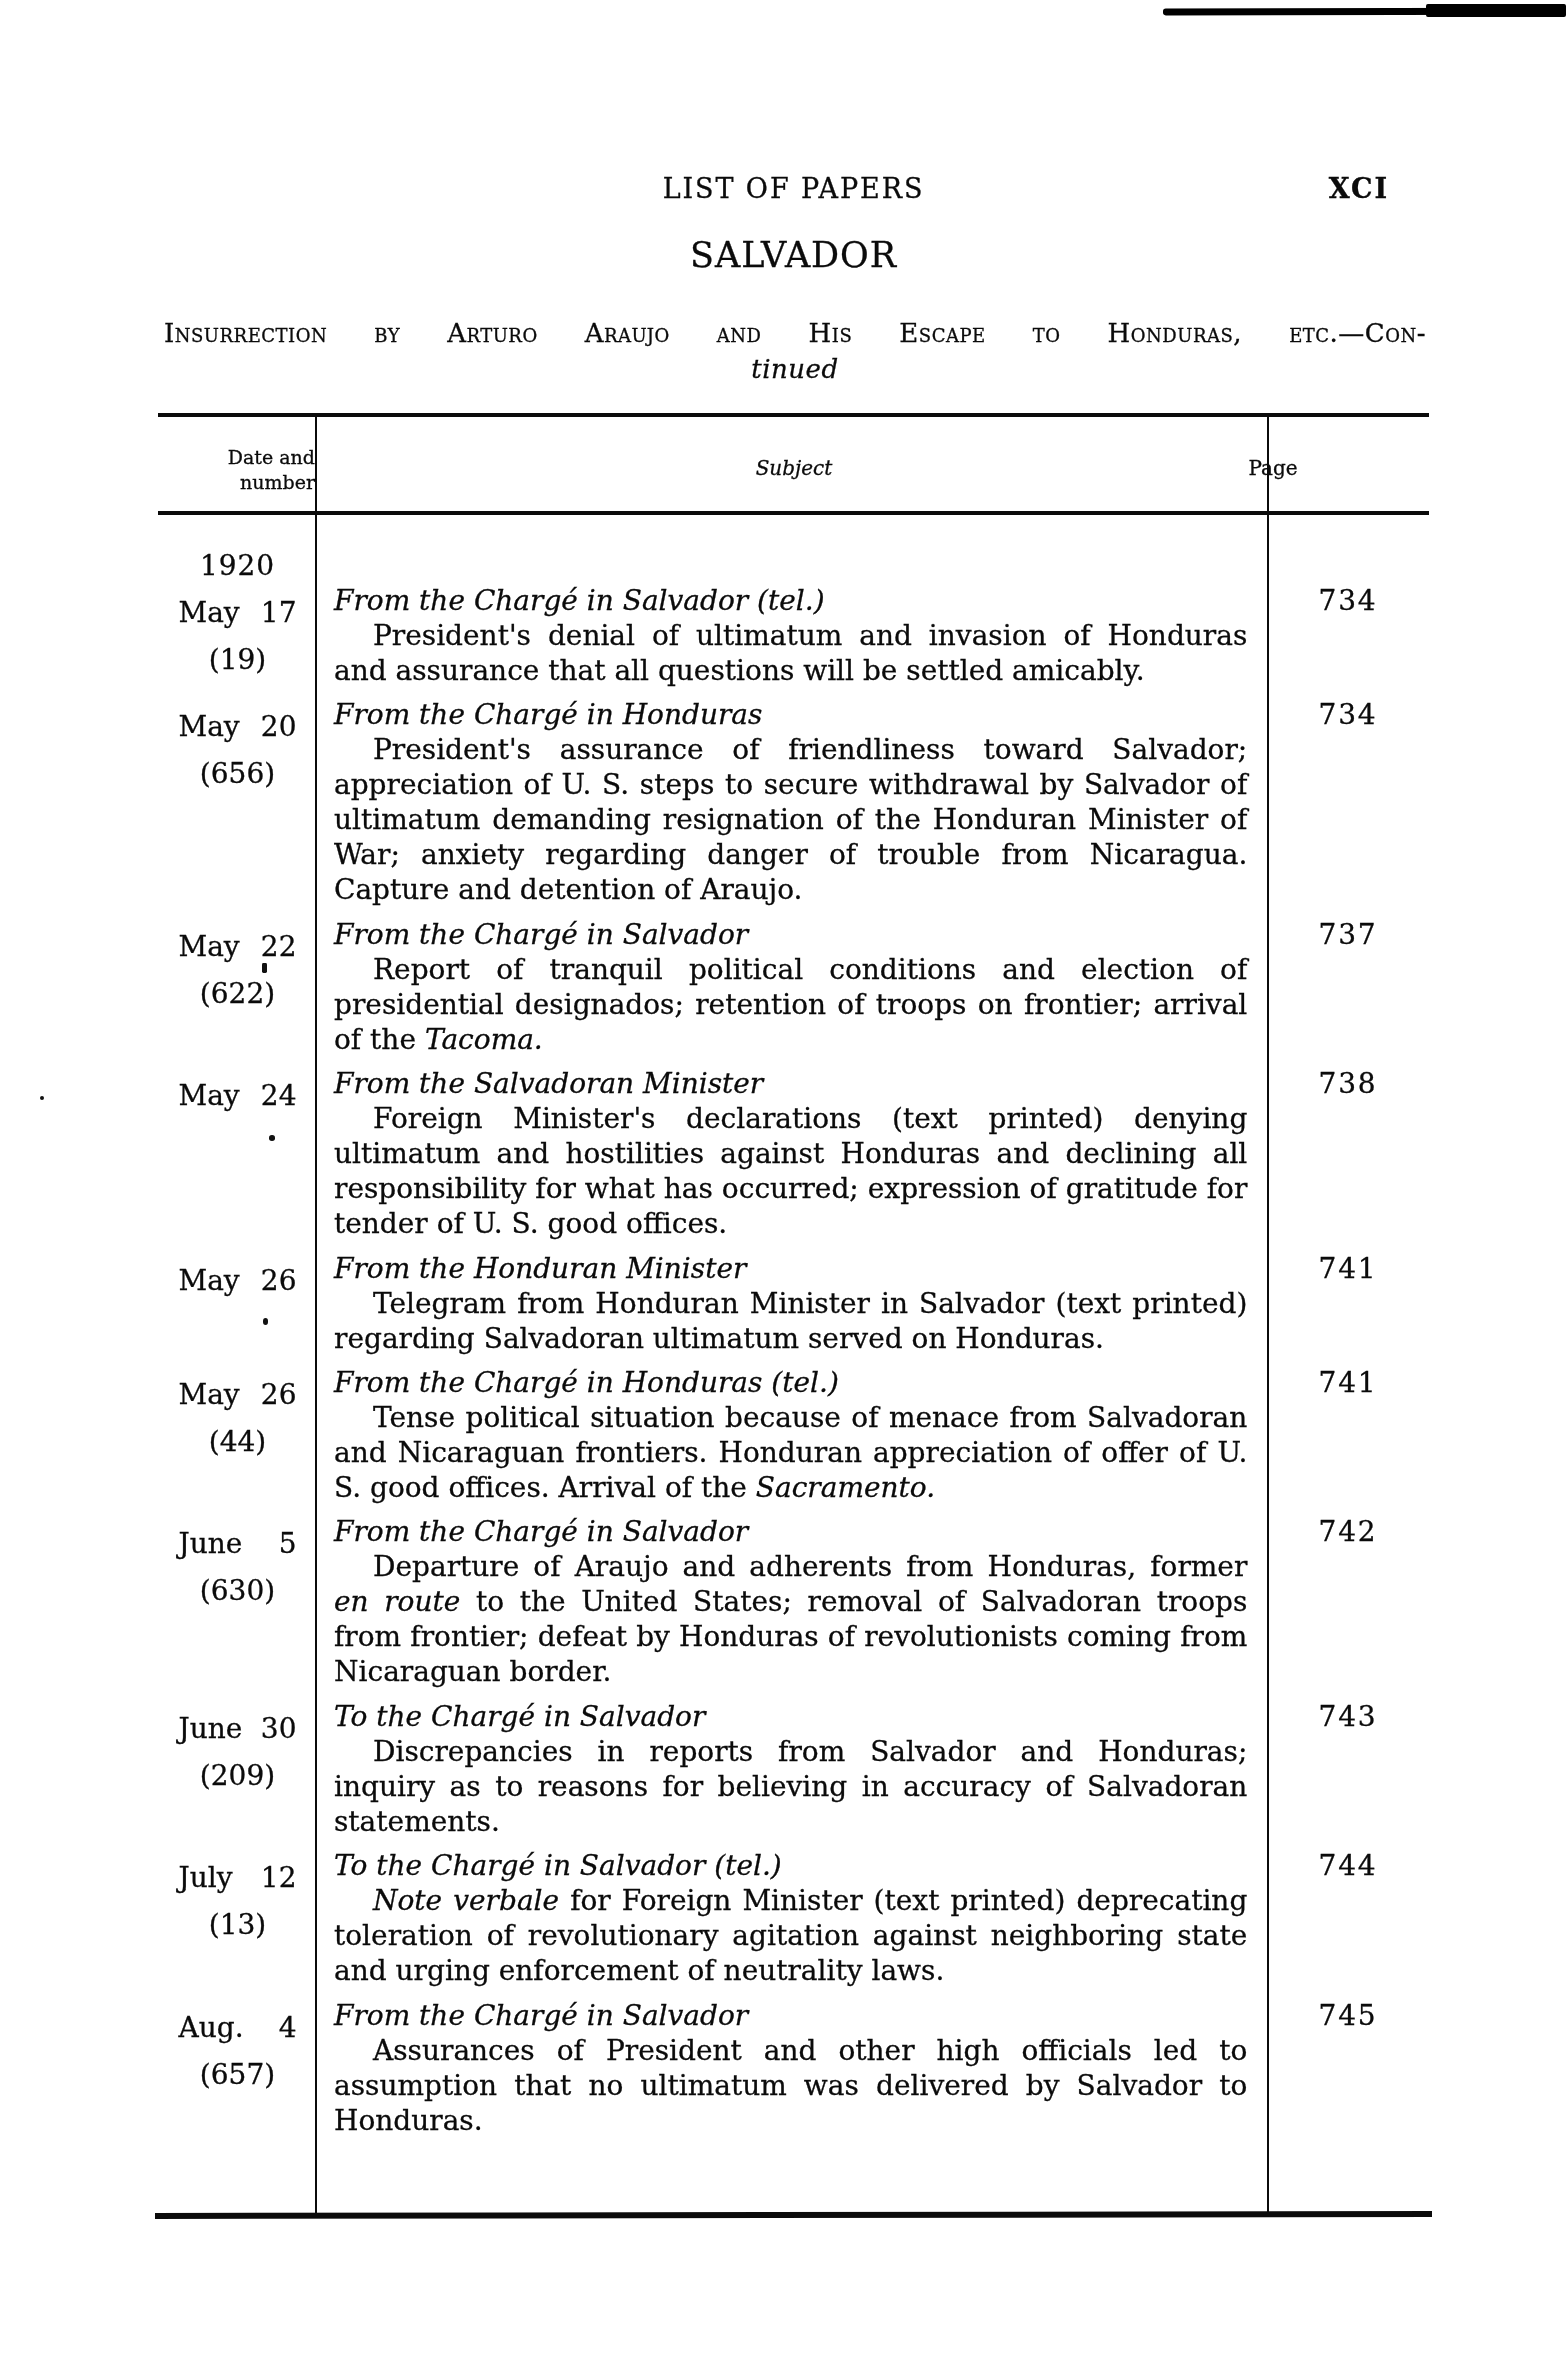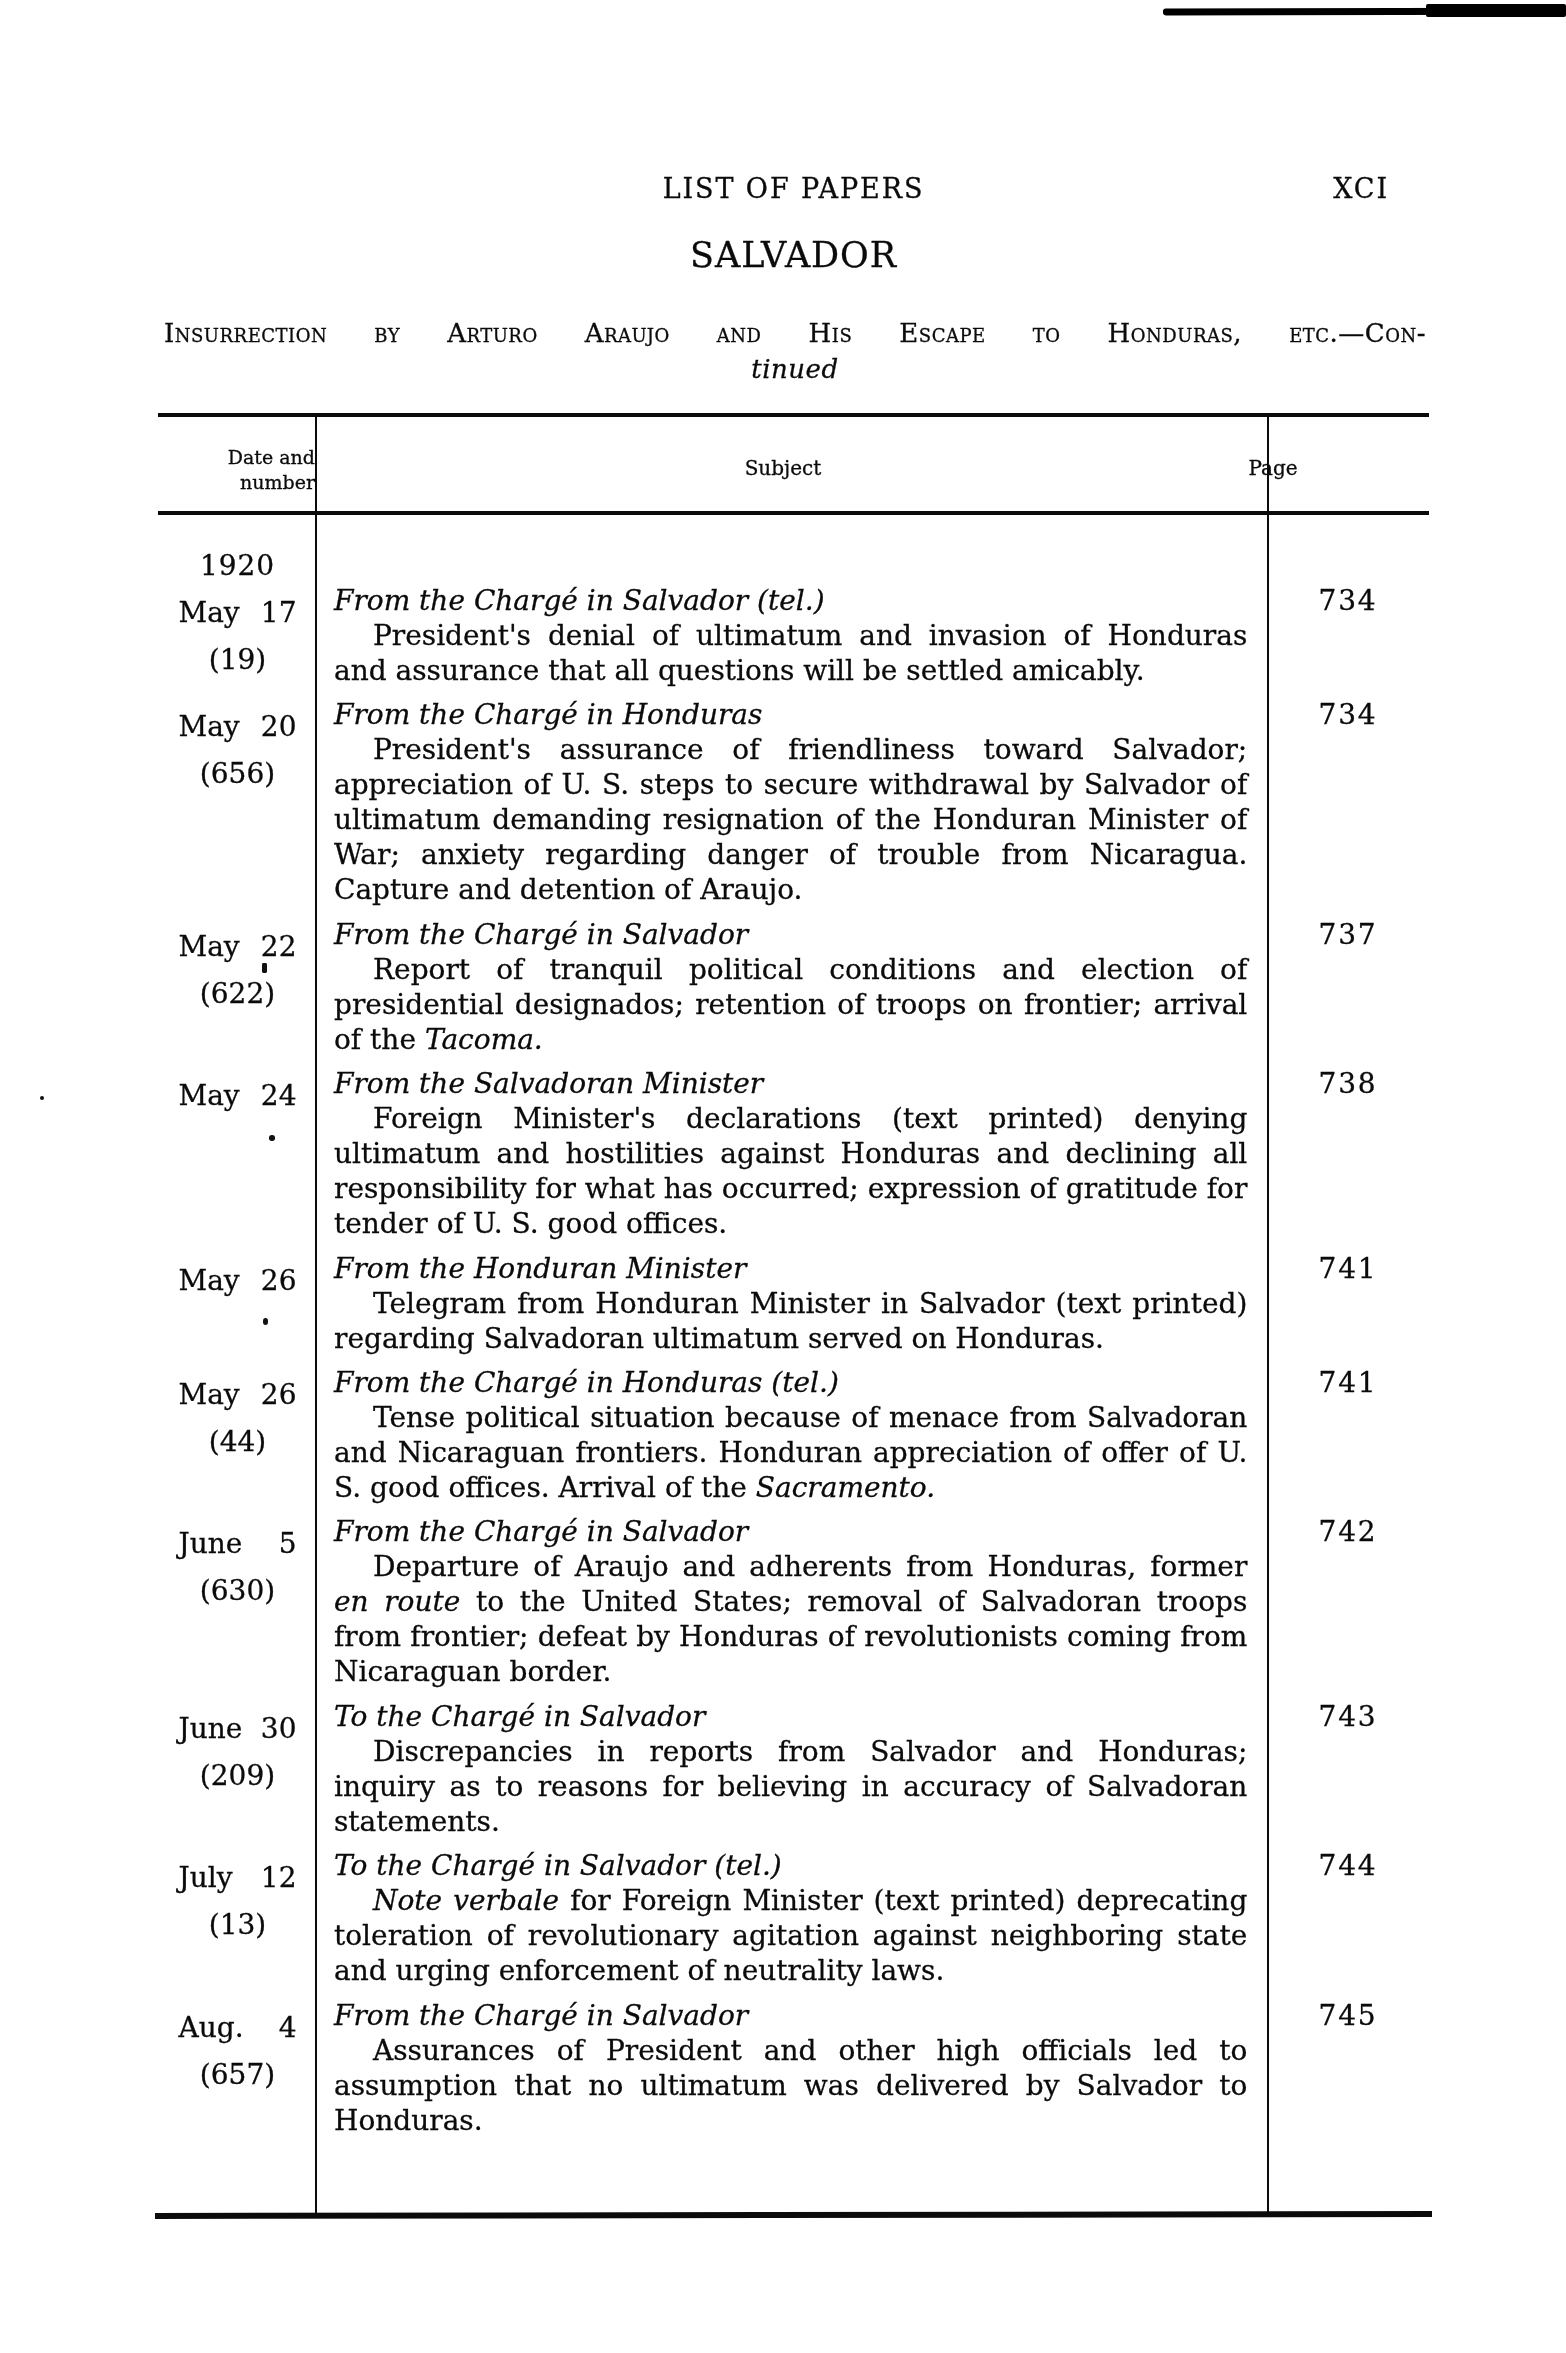--- a/index.html
+++ b/index.html
@@ -15,41 +15,41 @@
   .scan-bar  { position:absolute; top:7.5px; left:1163px; width:405px; height:7px; background:#000; transform:rotate(-0.12deg); border-radius:2.8px; }
   .scan-bar2 { position:absolute; top:4.2px;  left:1426px; width:140px; height:12.7px; background:#000; border-radius:1.9px; }
   .speck { position:absolute; background:#111; border-radius:50%; }
   .sp1 { left:262px; top:963px; width:4.7px; height:10.4px; border-radius:1.4px; }
   .sp2 { left:269px; top:1135px; width:5.6px; height:5.6px; }
   .sp3 { left:263px; top:1318px; width:5.2px; height:6.6px; }
   .sp4 { left:40px;  top:1096px; width:4.2px;  height:4.2px;  }
 
   .running-head { position:absolute; top:173px; left:160px; width:1267px; text-align:center;
                   font-size:27px; letter-spacing:1.9px; white-space:nowrap; }
-  .folio { position:absolute; top:173px; right:178px; font-size:27px; letter-spacing:1.9px; }
+  .folio { position:absolute; top:173px; right:178px; font-size:27px; letter-spacing:1.9px;font-weight:bold; }
 
   .section-title { position:absolute; top:235px; left:160px; width:1267px; margin:0; text-align:center;
                    font-size:35px; font-weight:normal; letter-spacing:0.9px; }
 
   .subsection { position:absolute; top:315px; left:164px; width:1262px;
                 font-size:26px; line-height:36px; font-variant:small-caps; letter-spacing:0.5px; }
   .sub-line1 { text-align:justify; text-align-last:justify; }
   .sub-line2 { text-align:center; font-variant:normal;font-style:italic; }
 
   
   .rule { position:absolute; background:#0b0b0b; }
   .rule-top    { left:158px;  top:413px;  width:1271px; height:4.2px; }
   .rule-head   { left:158px;  top:511px; width:1271px; height:4.2px; }
   .rule-bottom { left:155px;  top:2212px; width:1277px; height:5.6px; transform:rotate(-0.08deg); }
   .vrule1 { left:315px;  top:413px; width:2.4px; height:1804px; }
   .vrule2 { left:1267px; top:413px; width:2.4px; height:1804px; }
 
   .thead-date    { position:absolute; left:160px;  top:445px; width:155px;  text-align:right;
                    font-size:19px; line-height:24.5px; }
-  .thead-subject { position:absolute; left:308px;  top:456px; width:950px; text-align:center; font-size:20px; }
+  .thead-subject { position:absolute; left:319px;  top:456px; width:950px; text-align:center; font-size:20px;font-style:italic; }
   .thead-page    { position:absolute; left:1194px; top:456px; width:158px;  text-align:center; font-size:20px; }
 
   .tbody { position:absolute; left:160px; top:548px; width:1267px;
            font-size:28px; line-height:35px; }
   .year { width:155px; text-align:center; letter-spacing:0.9px; }
 
   .trow { display:flex; margin-top:9.4px; align-items:flex-start; }
   .year + .trow { margin-top:0; }
 
   .c-date { flex:0 0 155px; text-align:center; }

